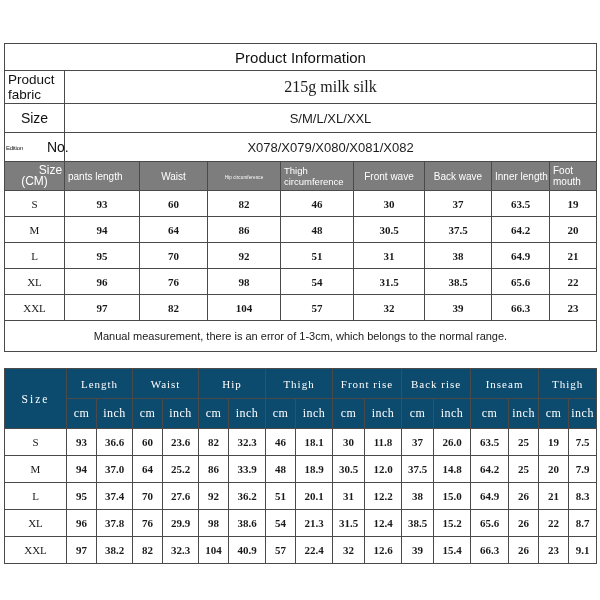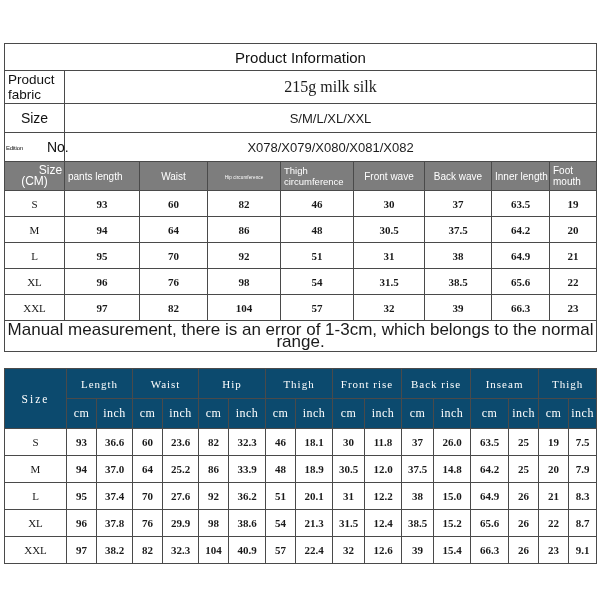--- a/index.html
+++ b/index.html
@@ -96,21 +96,21 @@
     font-family: "Liberation Serif", serif;
     font-weight: bold;
     color: #1a1a1a;
   }
   table.t1 td.data.sz {
     font-weight: normal;
     font-size: 11px;
   }
   .note-cell {
     height: 28px;
-    font-size: 17px;
+    font-size: 11px;
     font-family: "Liberation Sans", sans-serif;
     text-align: left;
     line-height: 12.5px;
     color: #1a1a1a;
     margin-left: 8px;
   }
 
   
   .tbl2-wrap {
     position: absolute;

